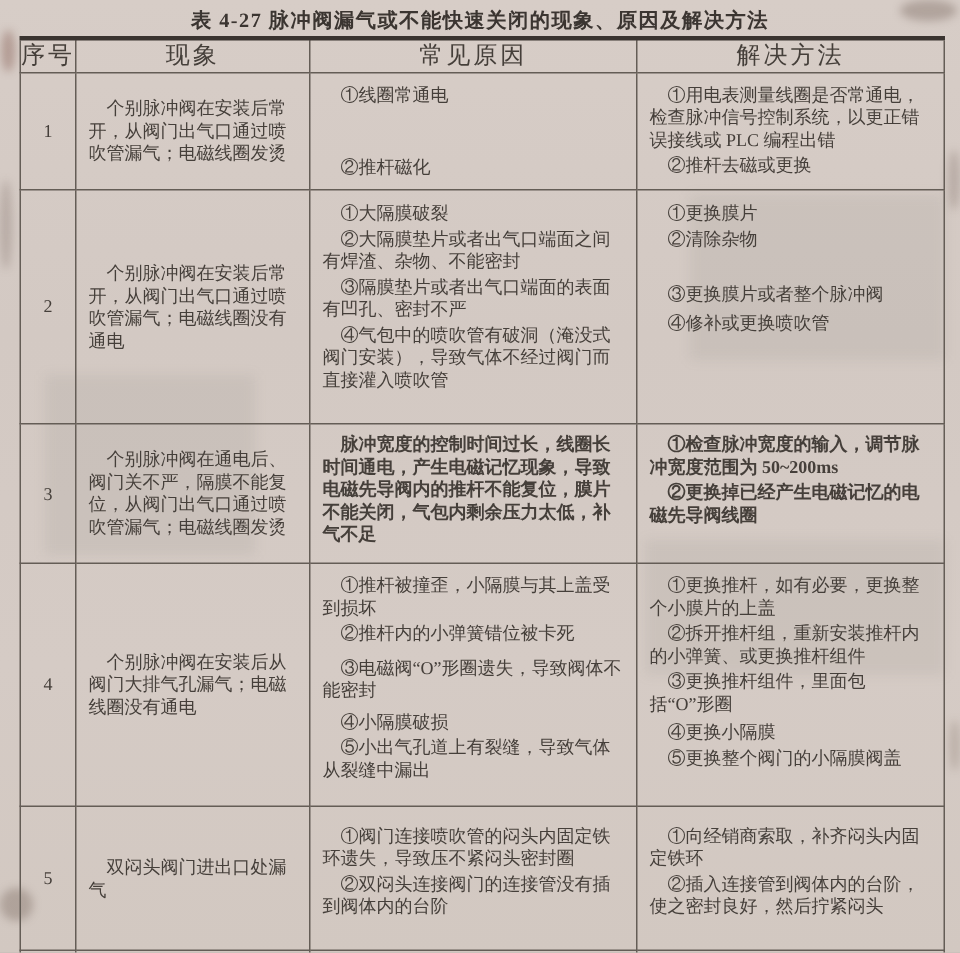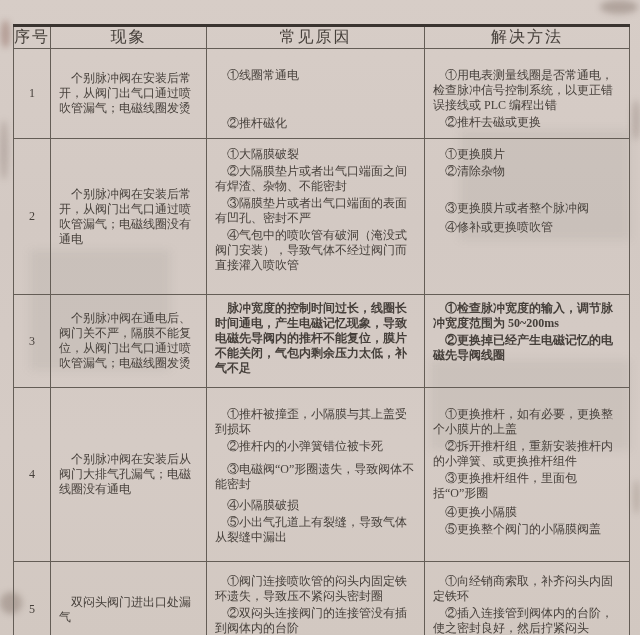--- a/index.html
+++ b/index.html
@@ -38,40 +38,41 @@
   td.ca, td.so { vertical-align:top; padding-left:8px; padding-right:9px; }
   p { margin:0; text-indent:1em; }
 
   tr.r1 td { height:70px; }
   tr.r2 td { height:147px; }
   tr.r3 td { height:86px; }
   tr.r4 td { height:154px; }
   tr.r5 td { height:83px; }
   tr.r6 td { height:43px; }
 
-  .pt6 { padding-top:6px;font-weight:bold; } .pt7 { padding-top:19px; } .pt8 { padding-top:8px; } .pt12 { padding-top:12px; }
+  .pt6 { padding-top:6px;font-weight:bold; } .pt7 { padding-top:7px; } .pt8 { padding-top:8px; } .pt12 { padding-top:12px; }
   .g2 { margin-top:2px; } .g6 { margin-top:6px; } .g8 { margin-top:8px; }
   .g20 { margin-top:4px; } .g22 { margin-top:22px; } .g33 { margin-top:33px;font-family:Liberation Serif, serif; }
   .vmid { vertical-align:middle !important; padding-top:0 !important; }
 </style>
 </head>
 <body>
 
 <div class="page">
 
   <div class="smudge" style="left:1px;top:20px;width:9px;height:28px;background:rgba(112,62,52,0.35);"></div>
   <div class="smudge" style="left:0;top:120px;width:8px;height:60px;background:rgba(100,80,70,0.25);"></div>
   <div class="smudge" style="left:600px;top:0;width:38px;height:14px;background:rgba(90,70,60,0.30);"></div>
   <div class="smudge" style="left:632px;top:100px;width:8px;height:40px;background:rgba(100,80,70,0.25);"></div>
   <div class="smudge" style="left:0;top:592px;width:22px;height:22px;background:rgba(95,75,65,0.30);"></div>
   <div class="smudge" style="left:633px;top:480px;width:7px;height:34px;background:rgba(100,80,70,0.22);"></div>
   <div class="ghost" style="left:460px;top:130px;width:170px;height:110px;"></div>
   <div class="ghost" style="left:430px;top:360px;width:200px;height:90px;"></div>
   <div class="ghost" style="left:30px;top:250px;width:140px;height:120px;"></div>
 
+  <div class="title">表 4-27  脉冲阀漏气或不能快速关闭的现象、原因及解决方法</div>
 
   <table>
     <colgroup>
       <col style="width:37px">
         <col style="width:156px">
         <col style="width:218px">
         <col style="width:205px">
     </colgroup>
     <thead>
       <tr>

